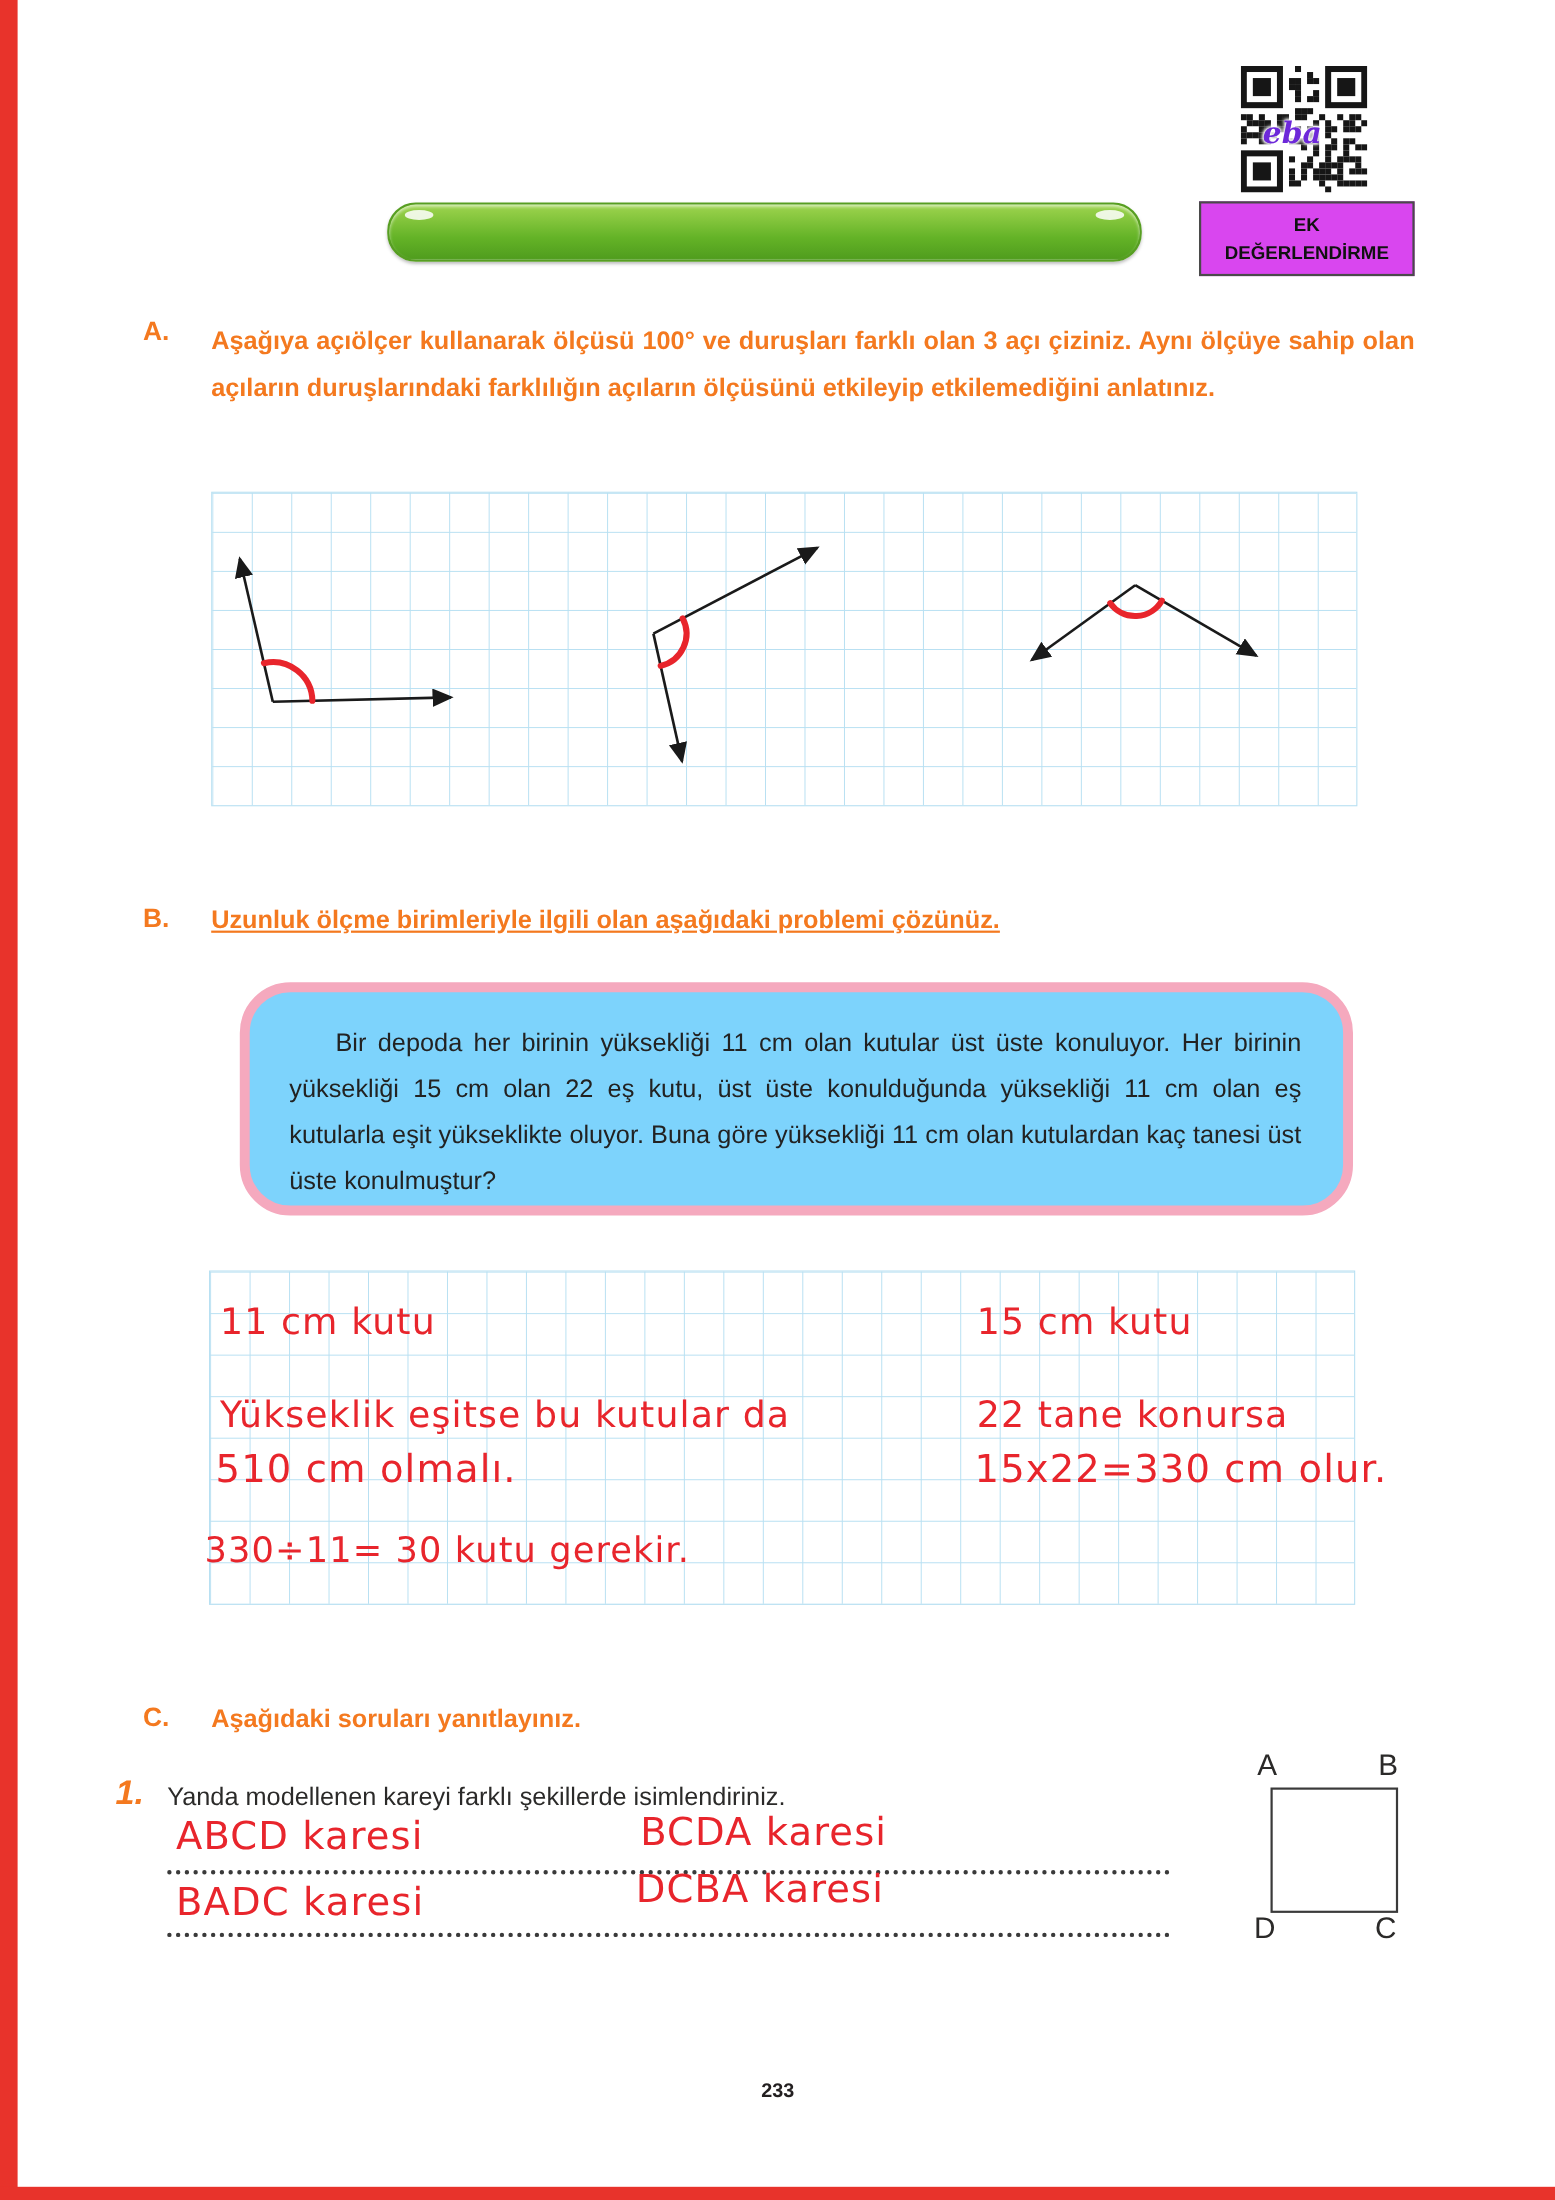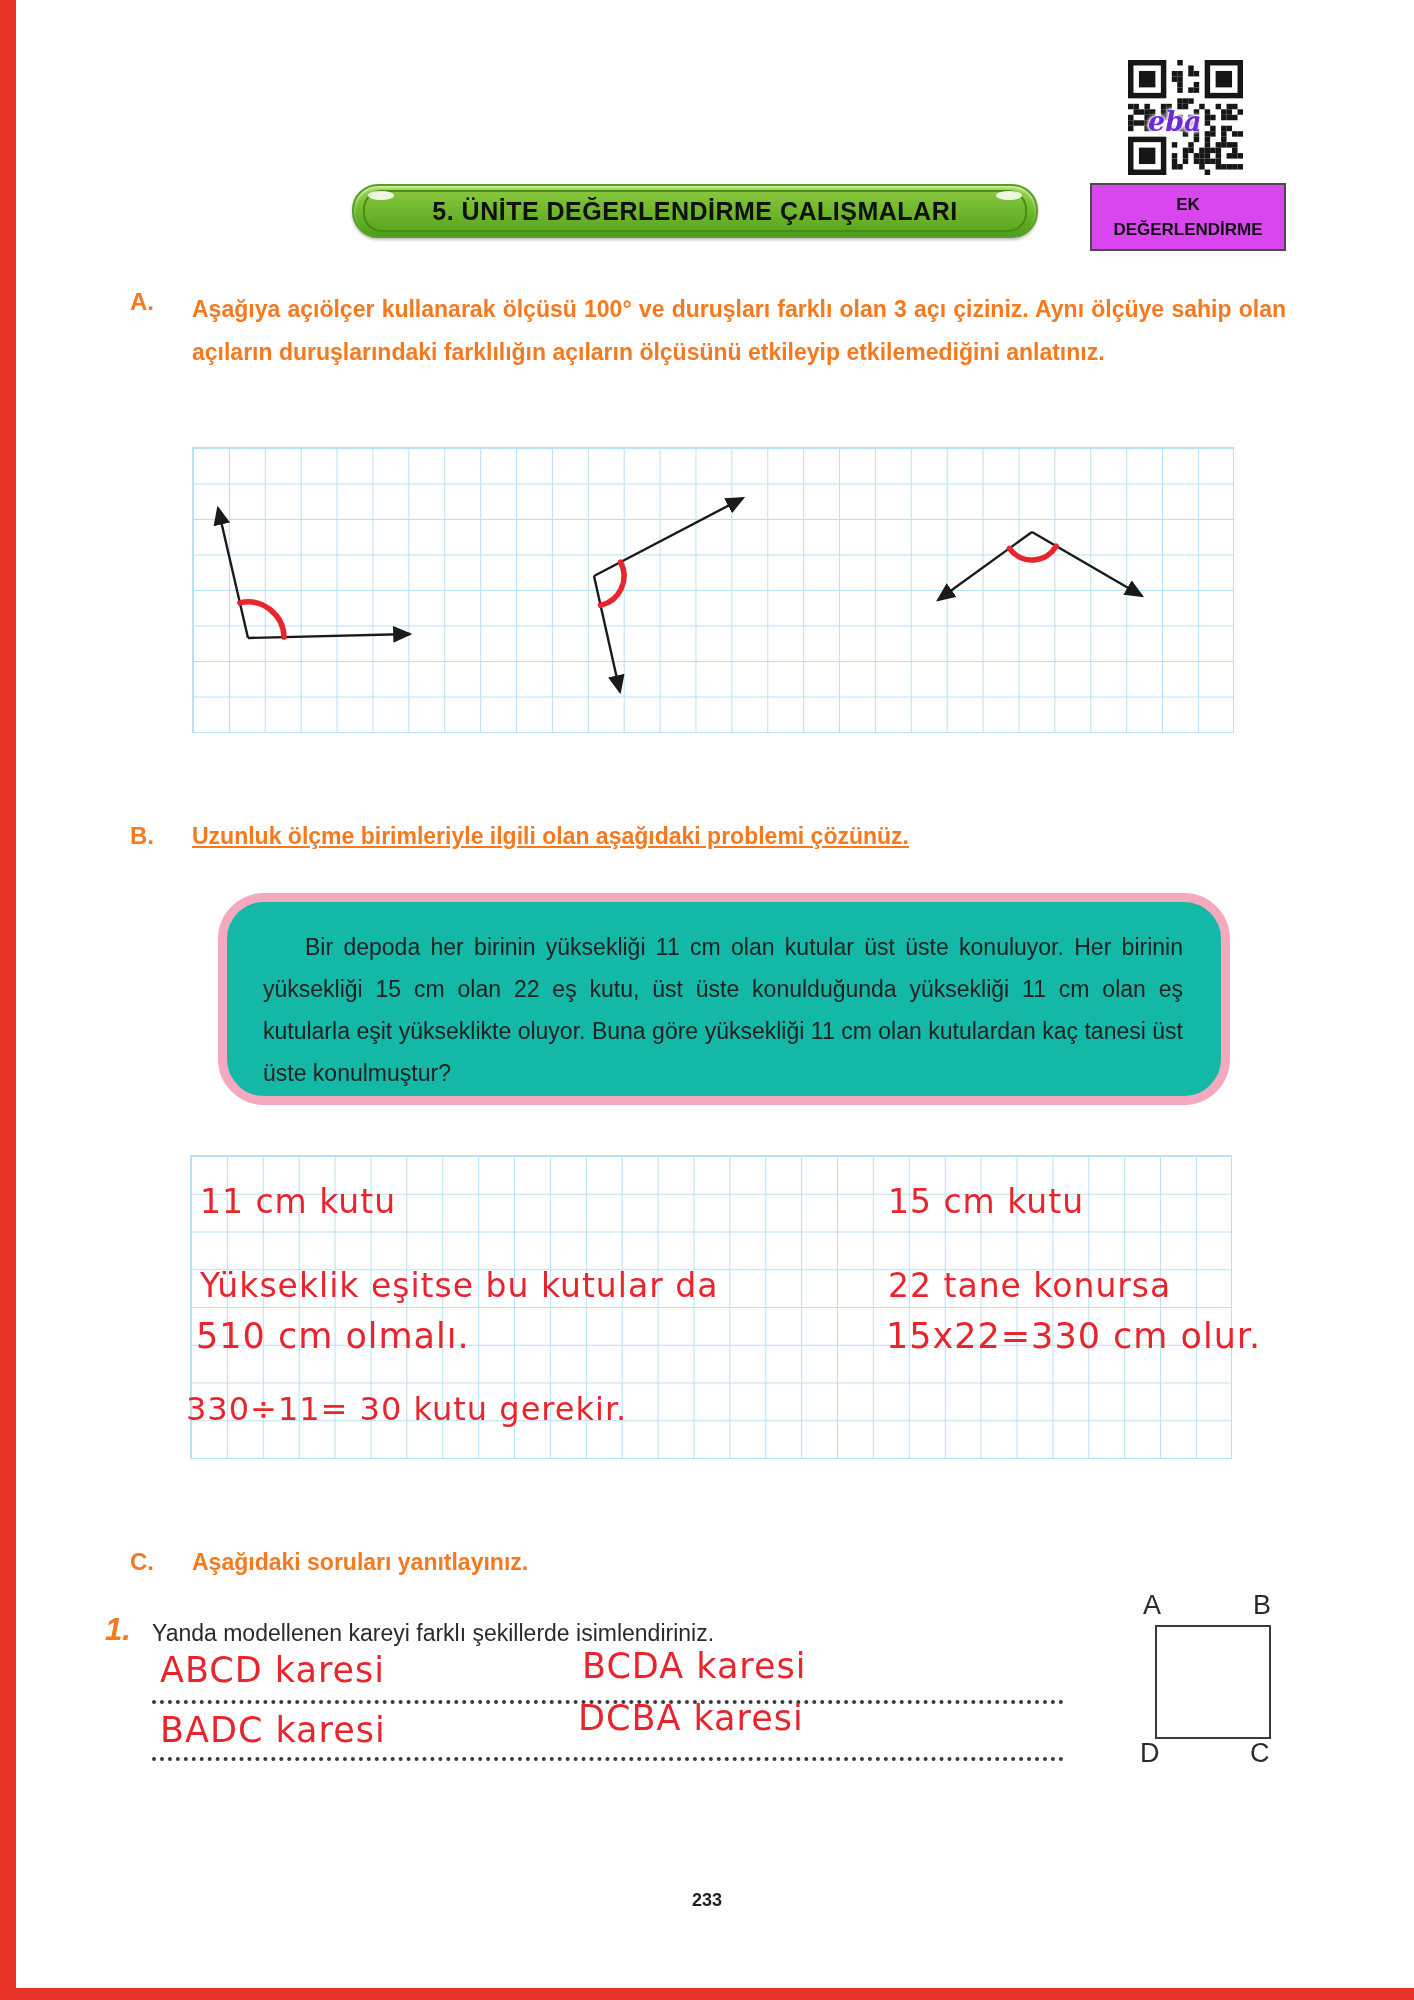--- a/index.html
+++ b/index.html
@@ -34,21 +34,21 @@
   .para-a{left:192px;top:288px;width:1094px;line-height:43px;text-align:justify;}
   
   .grid{background-color:#fff;border:1px solid #B8E0F2;
     background-image:linear-gradient(to right,#B8E0F2 1px,transparent 1px),
                      linear-gradient(to bottom,#B8E0F2 1px,transparent 1px);}
   .grid-a{left:192px;top:447px;width:1040px;height:284px;background-size:35.9px 35.5px;}
   .grid-b{left:190px;top:1155px;width:1040px;height:302px;background-size:35.9px 37.75px;}
   .angles{left:192px;top:447px;width:1040px;height:284px;}
   
   .pinkbox{left:218px;top:893px;width:1012px;height:212px;border:9px solid #F5A9BE;border-radius:46px;
-    background:#14b8a6;box-sizing:border-box;}
+    background:#7dd3fc;box-sizing:border-box;}
   .pinkbox-text{margin:24px 38px 0 36px;font-size:23px;line-height:42px;text-align:justify;
     text-indent:42px;color:#222;}
   
   .hand{font-family:"DejaVu Sans",sans-serif;color:#E8252C;letter-spacing:1px;white-space:nowrap;}
   .h34{font-size:33px;} .h36{font-size:35px;} .h40{font-size:32px;}
   
   .q-num{left:105px;top:1612px;font-weight:bold;font-size:31px;color:#F4791F;font-style:italic;}
   .q-text{left:152px;top:1620px;font-size:23px;color:#2B2A29;}
   .dotline{height:0;border-bottom:4px dotted #3a3a3a;width:912px;left:152px;}
   
@@ -199,23 +199,20 @@
   <div class="abs qr-label">eba</div>
 
   <div class="abs ekbox">
     <span>EK</span>
     <span>DEĞERLENDİRME</span>
   </div>
 
   <div class="abs banner">
     <div class="gloss" style="left:14px;top:5px;width:26px;height:9px;"></div>
     <div class="gloss" style="right:14px;top:5px;width:26px;height:9px;"></div>
-    <div class="banner-inner">
-      <span class="banner-text">5. ÜNİTE DEĞERLENDİRME ÇALIŞMALARI</span>
-    </div>
   </div>
 
   <div class="abs s-letter" style="left:130px;top:288px;">A.</div>
   <div class="abs s-text para-a">Aşağıya açıölçer kullanarak ölçüsü 100° ve duruşları farklı olan 3 açı çiziniz. Aynı ölçüye sahip olan açıların duruşlarındaki farklılığın açıların ölçüsünü etkileyip etkilemediğini anlatınız.</div>
 
   <div class="abs grid grid-a"></div>
   <svg class="abs angles" viewBox="0 0 1040 284" xmlns="http://www.w3.org/2000/svg">
     <defs>
       <marker id="ah" markerWidth="9" markerHeight="8" refX="7" refY="3.5" orient="auto">
         <path d="M0,0 L8,3.5 L0,7 z" fill="#1a1a1a"></path>

